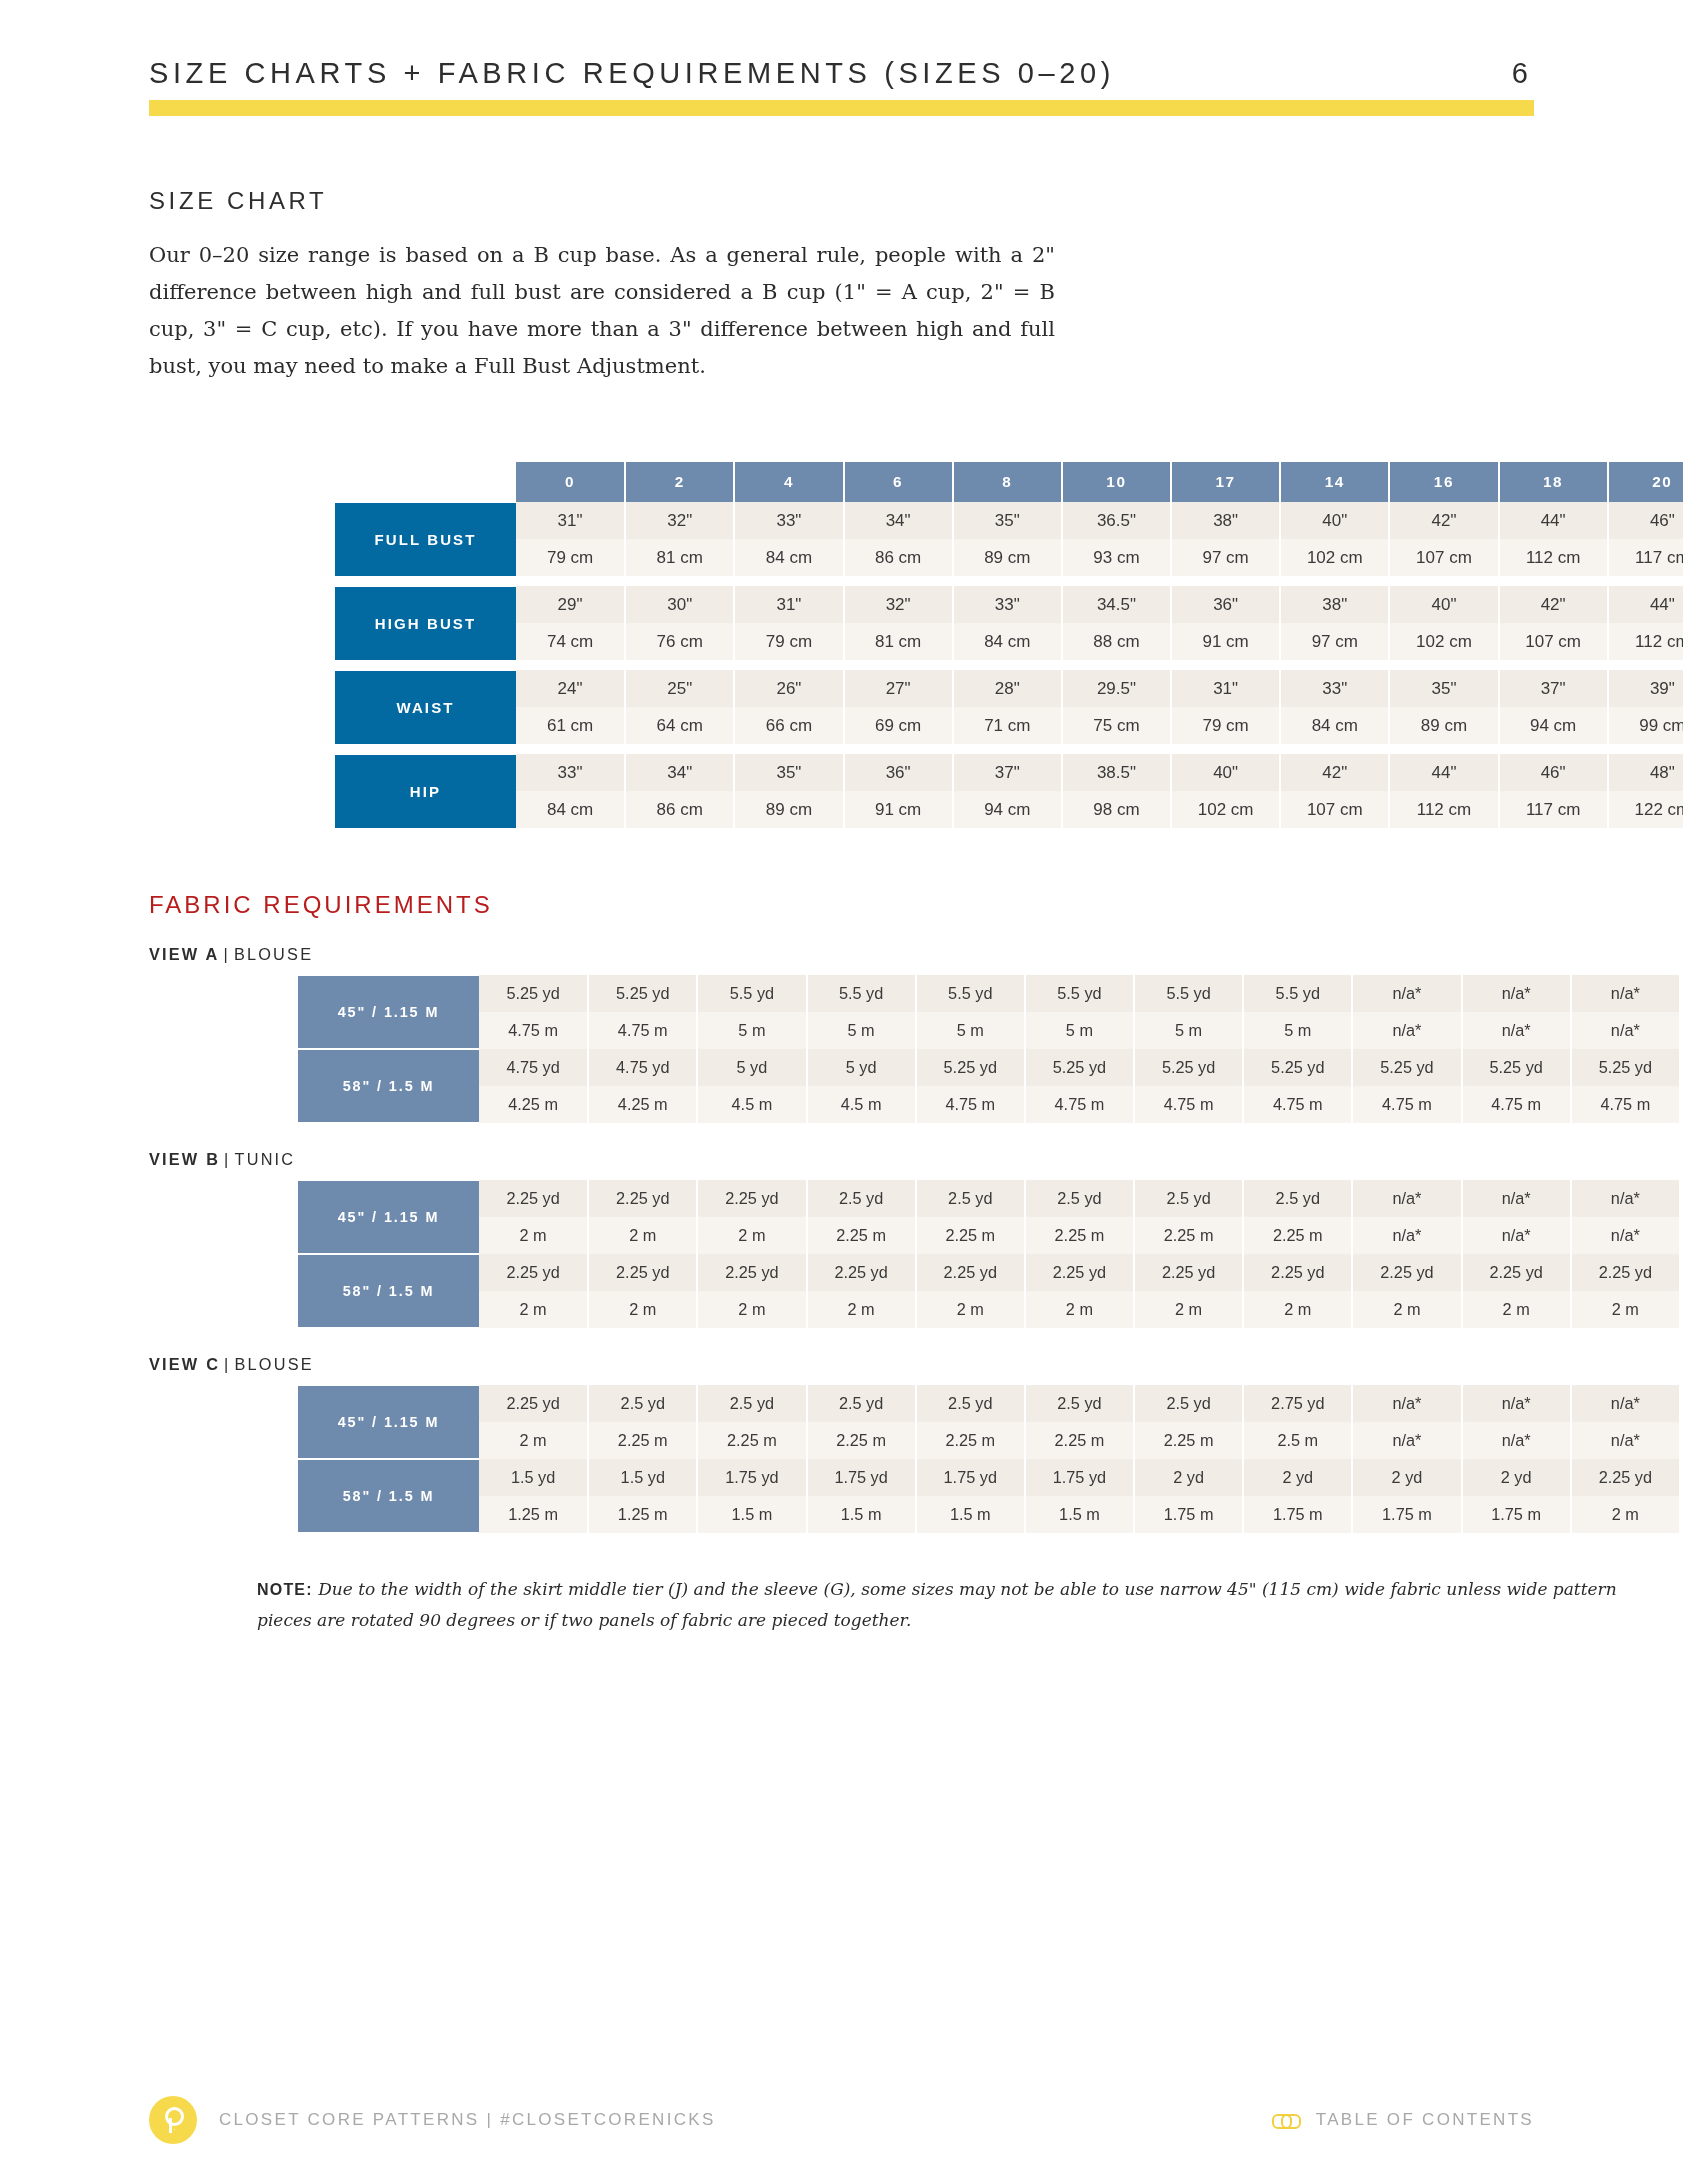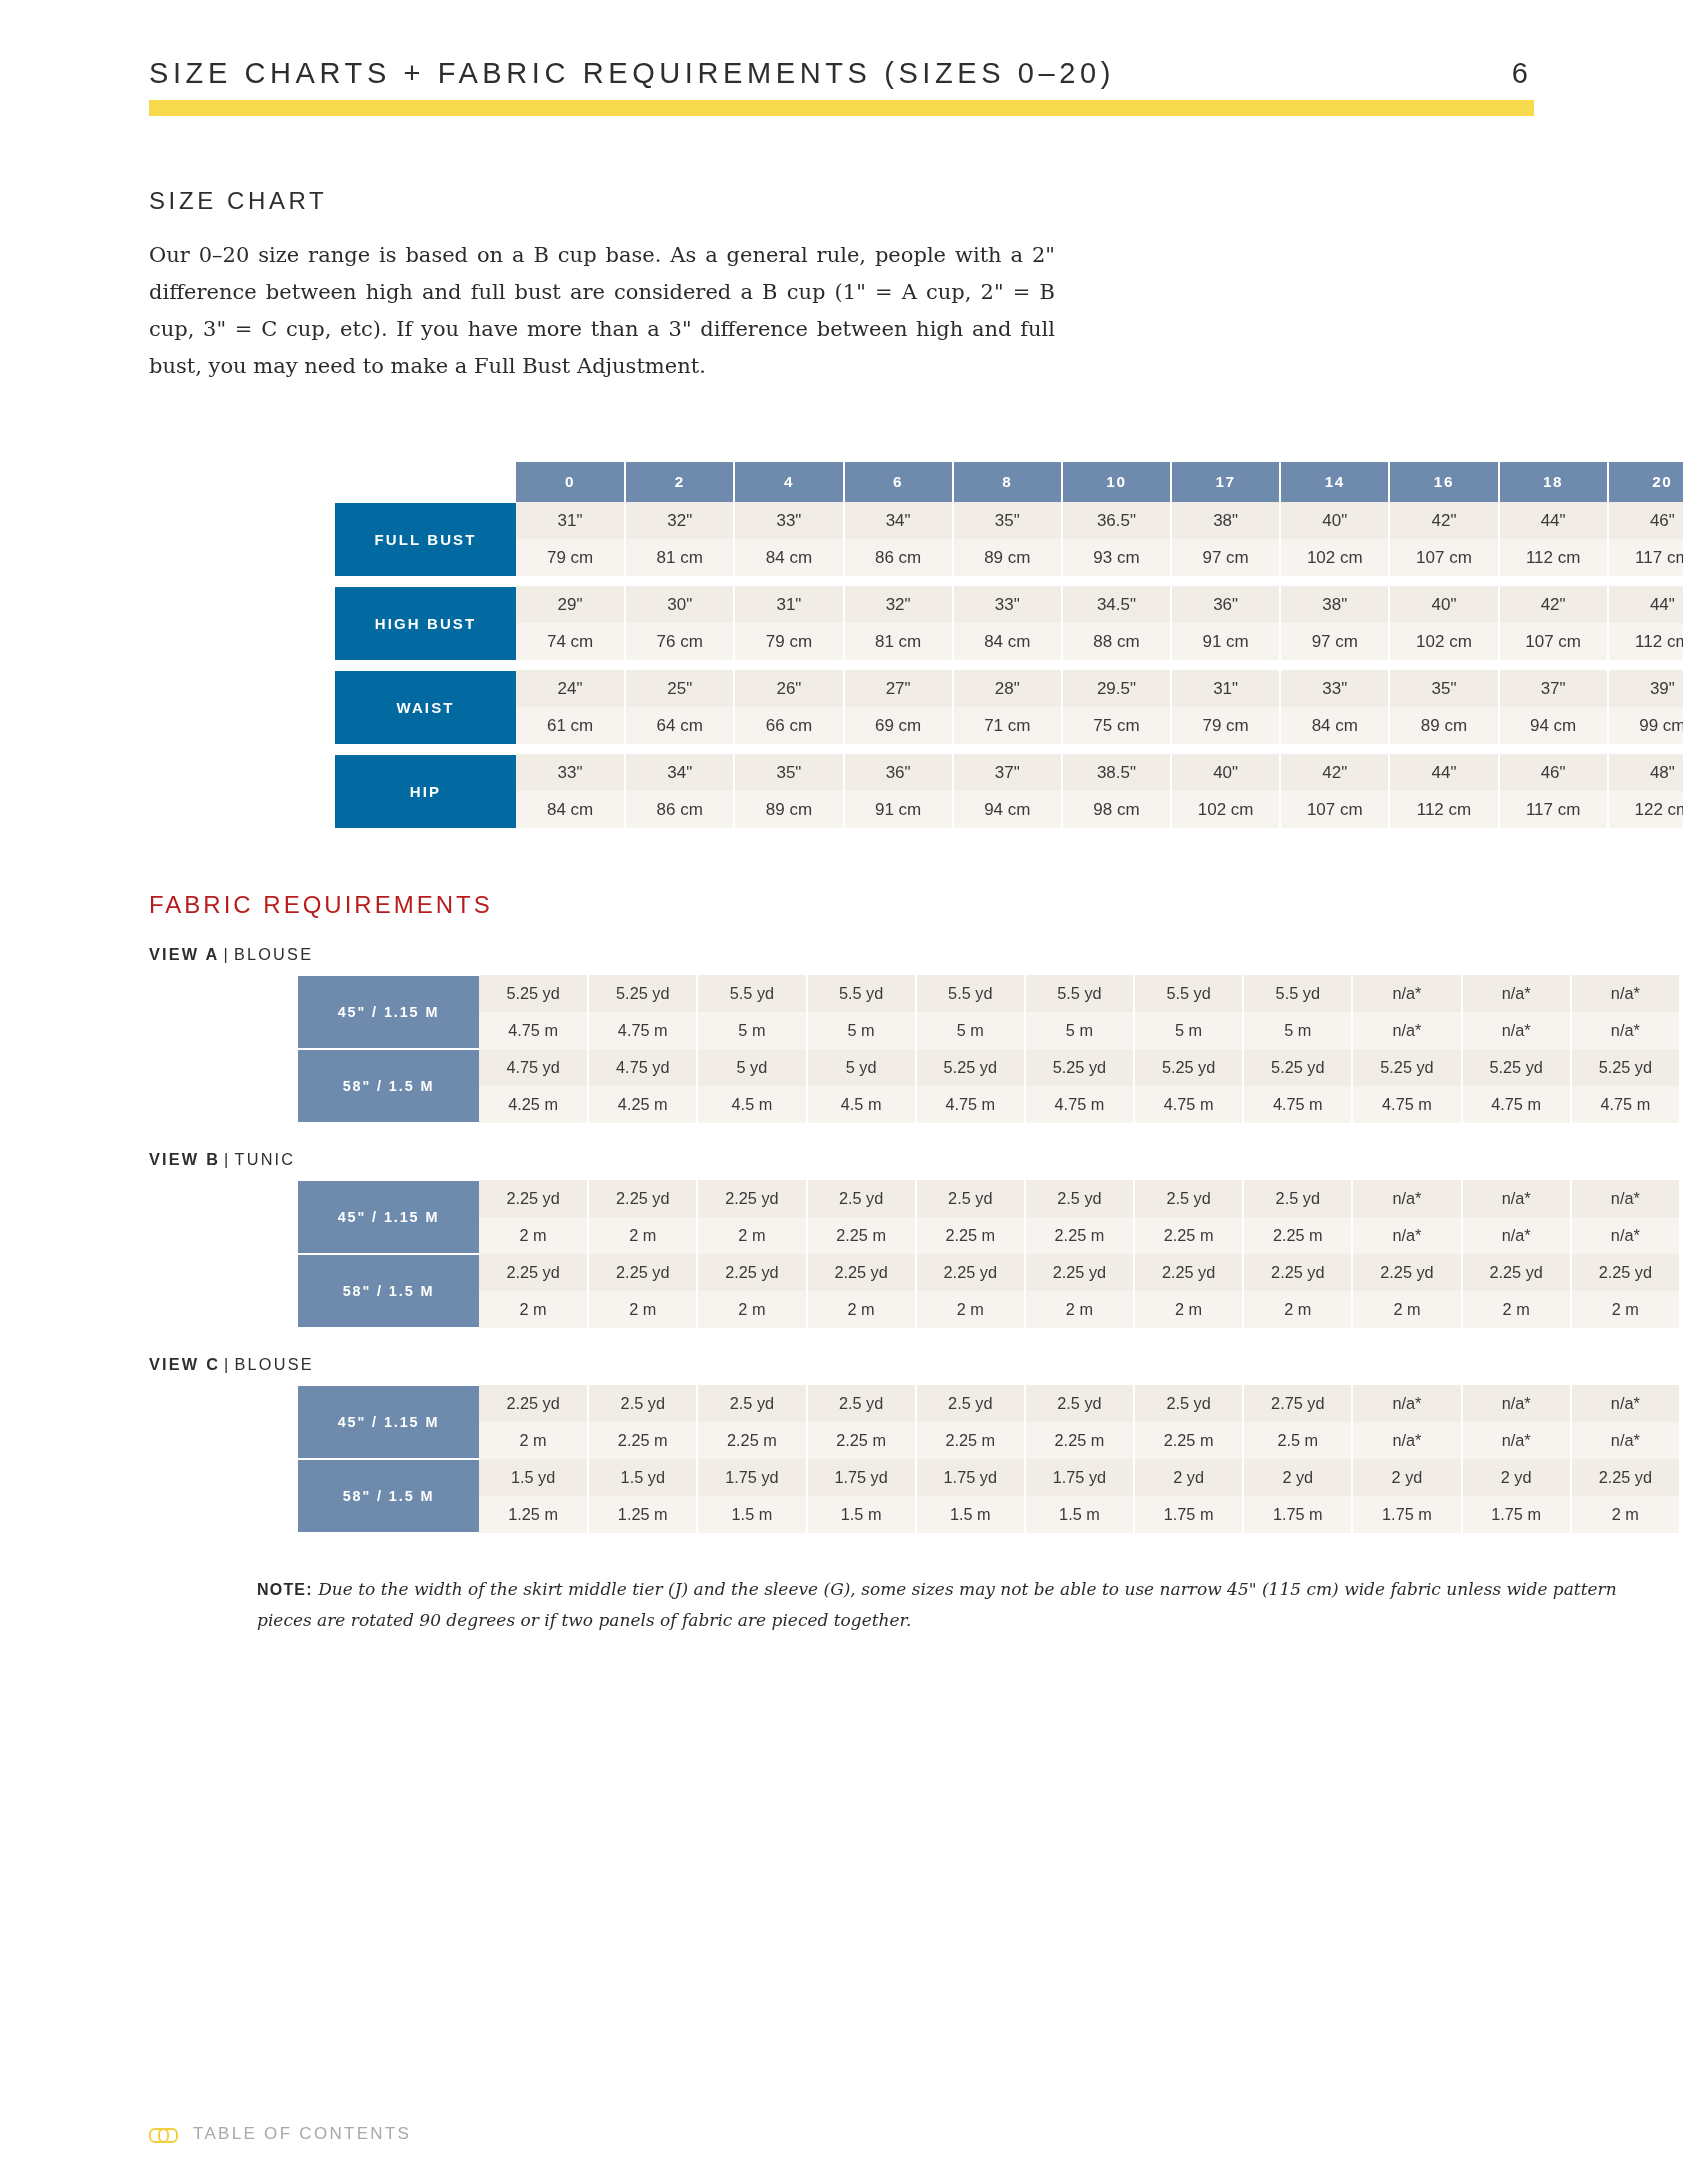--- a/index.html
+++ b/index.html
@@ -652,20 +652,24 @@
         <td class="val">2 m</td>
       </tr>
     </tbody>
   </table>
 
   <div class="note">
     <b>NOTE:</b><span> Due to the width of the skirt middle tier (J) and the sleeve (G), some sizes may not be able to use narrow 45" (115 cm) wide fabric unless wide pattern pieces are rotated 90 degrees or if two panels of fabric are pieced together.</span>
   </div>
 
   <div class="footer">
+    <div class="footer-left">
+      <div class="logo-circle"></div>
+      <div class="footer-text">CLOSET CORE PATTERNS | #CLOSETCORENICKS</div>
+    </div>
     <div class="footer-right">
       <div class="link-icon">
           <span></span>
           <span></span>
         </div>
       <div class="footer-toc">TABLE OF CONTENTS</div>
     </div>
   </div>
 
 </div>

